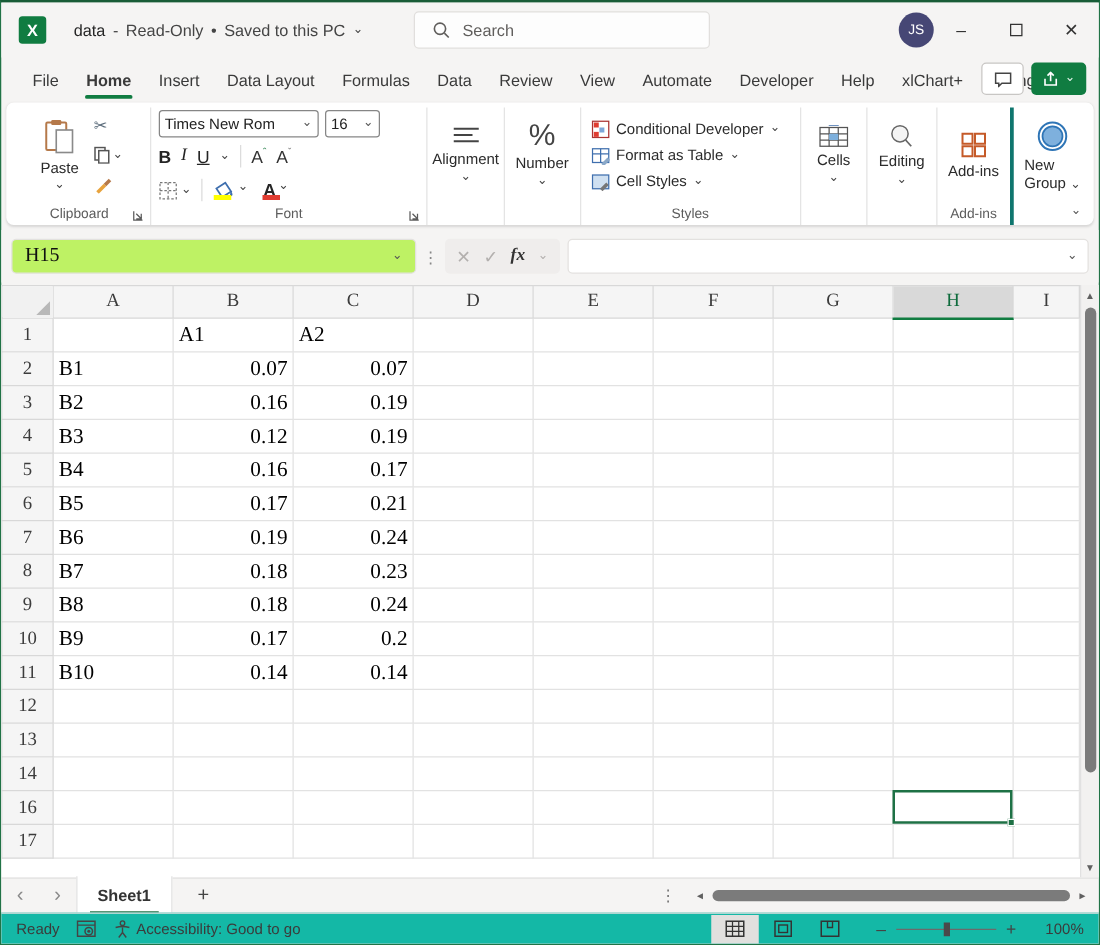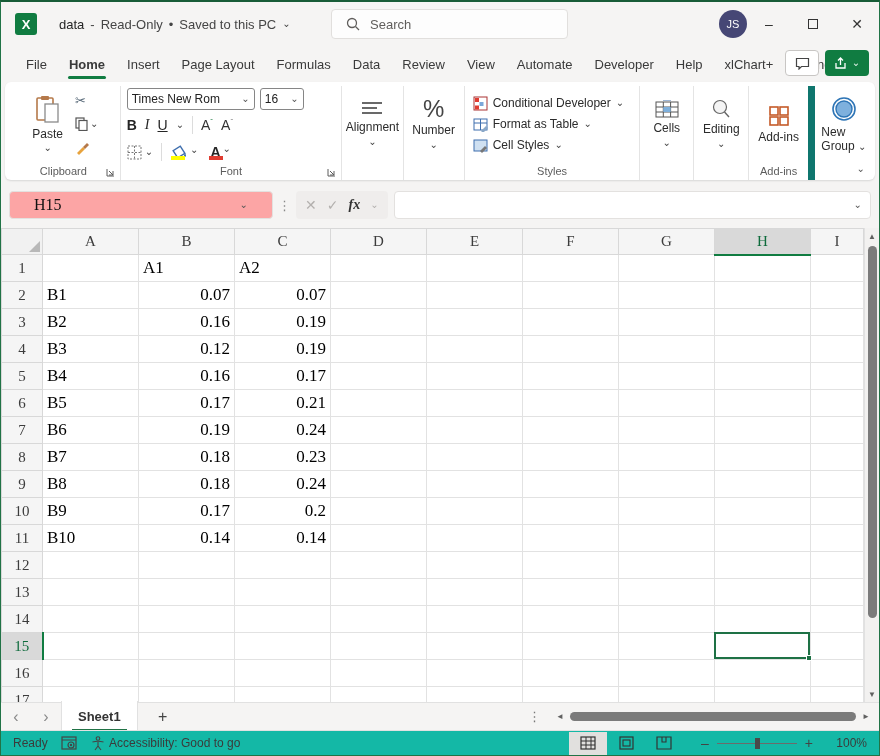--- a/index.html
+++ b/index.html
@@ -69,21 +69,21 @@
   
   .g-styles { width:184px; align-items:stretch; }
   .stylerows { display:flex; flex-direction:column; justify-content:center; gap:6px; padding-left:8px; }
   .stylerow { display:flex; align-items:center; gap:5px; font-size:12px; color:#2b2b2b; }
 
   .g-cells { width:56px; } .g-edit { width:58px; } .g-addins { width:62px; } .g-newgrp { width:68px; }
   .ribbon-collapse { position:absolute; right:10px; bottom:6px; color:#555; }
 
   
   .fbar { position:absolute; top:182px; left:0; right:0; height:42px; display:flex; align-items:center; background:#f5f4f3; padding:0 8px; }
-  .namebox { width:264px; height:28px; background:#fca5a5; border:1px solid #e3e1df; border-radius:4px; display:flex; align-items:center; padding:0 24px; font-family:"Liberation Serif",serif; font-size:16px; color:#111; }
+  .namebox { width:324px; height:28px; background:#bef264; border:1px solid #e3e1df; border-radius:4px; display:flex; align-items:center; padding:0 10px; font-family:"Liberation Serif",serif; font-size:16px; color:#111; }
   .namebox .chev { margin-left:auto; font-family:"Liberation Sans",sans-serif; color:#555; }
   .fdots { margin:0 5px; color:#888; font-size:13px; }
   .fxpanel { height:28px; background:#efedec; border-radius:4px; display:flex; align-items:center; gap:10px; padding:0 9px; color:#b3b0ae; font-size:14px; }
   .fxpanel .fx { color:#333; font-style:italic; font-family:"Liberation Serif",serif; font-weight:bold; }
   .finput { flex:1; height:28px; margin-left:6px; background:#fff; border:1px solid #e3e1df; border-radius:4px; display:flex; align-items:center; padding:0 8px; }
   .finput .chev { margin-left:auto; color:#555; }
 
   
   .gridwrap { position:absolute; top:226px; left:0; right:0; bottom:53px; background:#fff; display:flex; }
   .grid { position:relative; flex:1; overflow:hidden; }
@@ -160,21 +160,21 @@
           <span class="maxbox"></span>
         </div>
       <div class="winbtn">✕</div>
     </div>
   </div>
 
   <div class="tabsrow" id="tabsrow">
       <div class="rtab">File</div>
       <div class="rtab active">Home</div>
       <div class="rtab">Insert</div>
-      <div class="rtab">Page Layout</div>
+      <div class="rtab">Data Layout</div>
       <div class="rtab">Formulas</div>
       <div class="rtab">Data</div>
       <div class="rtab">Review</div>
       <div class="rtab">View</div>
       <div class="rtab">Automate</div>
       <div class="rtab">Developer</div>
       <div class="rtab">Help</div>
       <div class="rtab">xlChart+</div>
       <div class="rtab">xlwings</div>
     </div>
@@ -372,21 +372,21 @@
             <rect x="2" y="2" width="8" height="8" fill="none" stroke="#c55a28" stroke-width="1.6"></rect>
             <rect x="12" y="2" width="8" height="8" fill="none" stroke="#c55a28" stroke-width="1.6"></rect>
             <rect x="2" y="12" width="8" height="8" fill="none" stroke="#c55a28" stroke-width="1.6"></rect>
             <rect x="12" y="12" width="8" height="8" fill="none" stroke="#c55a28" stroke-width="1.6"></rect>
           </svg>
         <span>Add-ins</span>
       </div>
       <span class="glabel">Add-ins</span>
     </div>
 
-    <div class="rgroup g-newgrp" style="border-left:7px solid #0f766e;align-items:flex-end;">
+    <div class="rgroup g-newgrp" style="border-left:3px solid #0f766e;align-items:flex-end;">
       <div class="onebtn">
         <svg width="26" height="26" viewBox="0 0 26 26">
             <circle cx="13" cy="13" r="11" fill="none" stroke="#2e75b6" stroke-width="1.6"></circle>
             <circle cx="13" cy="13" r="8" fill="#7eb0dd" stroke="#2e75b6" stroke-width="1.4"></circle>
           </svg>
         <span><span>New</span><br><span>Group</span> <span class="chev">⌄</span></span>
       </div>
     </div>
 
     <span class="ribbon-collapse chev">⌄</span>
@@ -593,32 +593,20 @@
               <td class="cell"></td>
               <td class="cell"></td>
               <td class="cell"></td>
               <td class="cell"></td>
               <td class="cell"></td>
               <td class="cell"></td>
               <td class="cell"></td>
             </tr>
             <tr>
               <td class="rowhdr">14</td>
-              <td class="cell"></td>
-              <td class="cell"></td>
-              <td class="cell"></td>
-              <td class="cell"></td>
-              <td class="cell"></td>
-              <td class="cell"></td>
-              <td class="cell"></td>
-              <td class="cell"></td>
-              <td class="cell"></td>
-            </tr>
-            <tr>
-              <td class="rowhdr selhdr">15</td>
               <td class="cell"></td>
               <td class="cell"></td>
               <td class="cell"></td>
               <td class="cell"></td>
               <td class="cell"></td>
               <td class="cell"></td>
               <td class="cell"></td>
               <td class="cell"></td>
               <td class="cell"></td>
             </tr>

